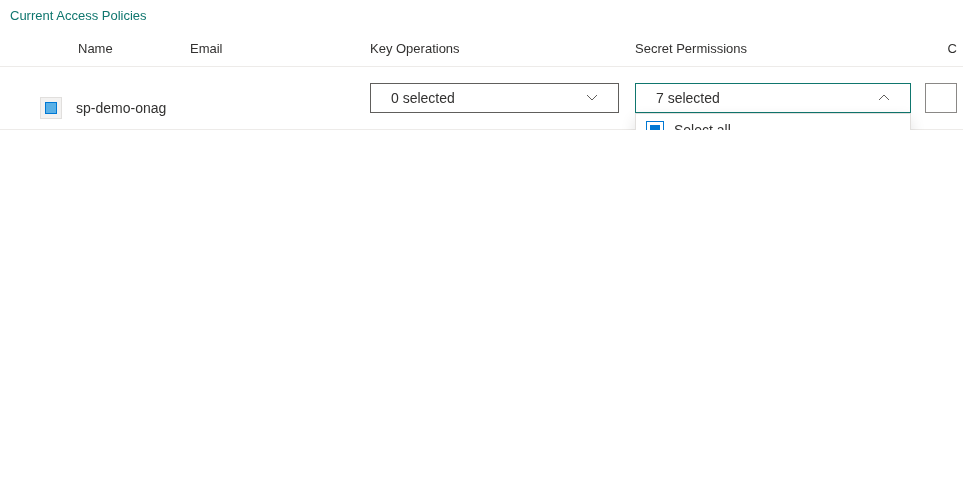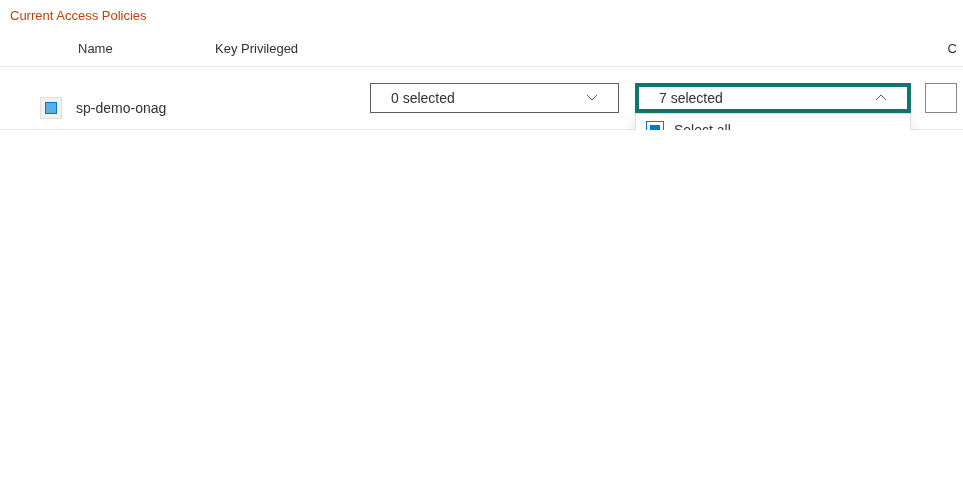--- a/index.html
+++ b/index.html
@@ -9,21 +9,21 @@
     }
     body {
       font-family: "Segoe UI", -apple-system, BlinkMacSystemFont, sans-serif;
       font-size: 14px;
       color: #323130;
       background: #ffffff;
       width: 963px;
     }
     .page-title {
       font-size: 13px;
-      color: #c2410c;
+      color: #0f766e;
       padding: 8px 10px 12px 10px;
     }
     .table {
       width: 100%;
     }
     .header-row {
       display: flex;
       align-items: flex-start;
       padding: 6px 0 10px 0;
       border-bottom: 1px solid #edebe9;
@@ -85,21 +85,21 @@
       display: flex;
       align-items: center;
       justify-content: space-between;
       height: 30px;
       padding: 0 20px;
       border: 1px solid #605e5c;
       background: #ffffff;
       cursor: pointer;
     }
     .dropdown-control.open {
-      border: 4px solid #0f766e;
+      border: 1px solid #0f766e;
     }
     .chevron {
       width: 12px;
       height: 12px;
       display: flex;
       align-items: center;
       justify-content: center;
     }
     .chevron svg { stroke: #605e5c; stroke-width: 1; fill: none; }
     .dropdown-panel {
@@ -159,21 +159,23 @@
     }
   </style>
 </head>
 <body>
 
 <div class="page-title">Current Access Policies</div>
 
 <div class="table">
   <div class="header-row">
     <div class="col-name">Name</div>
-    <div class="col-key">Key Privileged</div>
+    <div class="col-email">Email</div>
+    <div class="col-key">Key Operations</div>
+    <div class="col-secret">Secret Permissions</div>
     <div class="col-extra">C</div>
   </div>
 
 
   <div class="data-row">
     <div class="app-cell">
       <div class="app-icon">
         <div class="app-icon-inner"></div>
       </div>
       <span class="app-name">sp-demo-onag</span>

